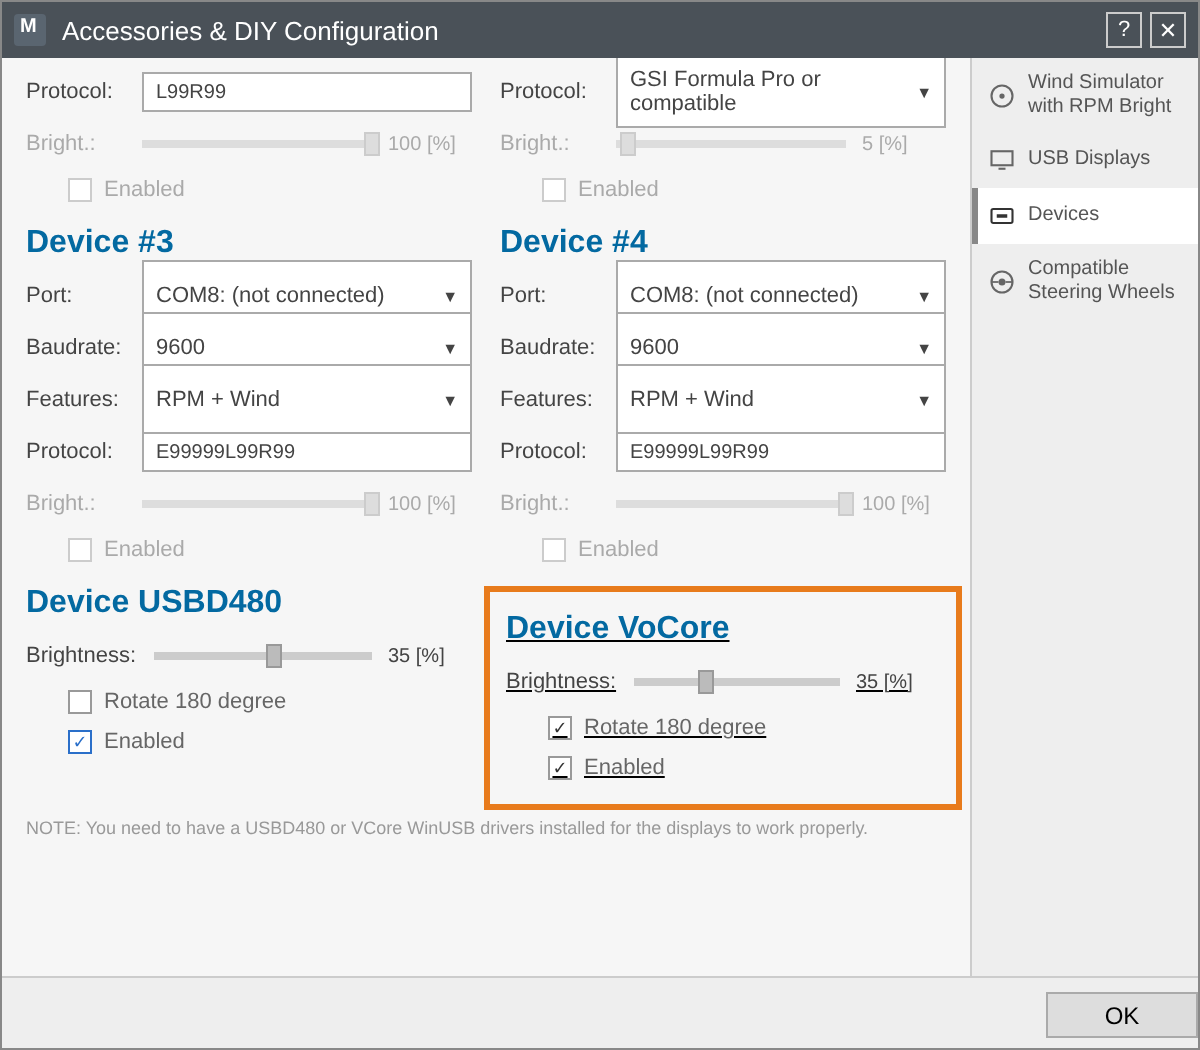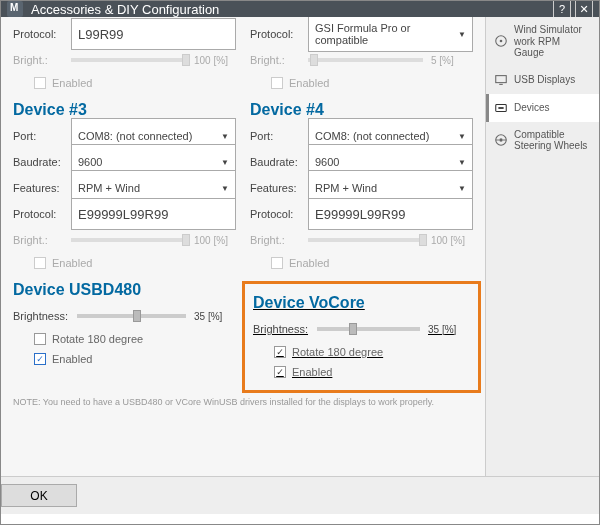--- a/index.html
+++ b/index.html
@@ -1,50 +1,50 @@
 <!DOCTYPE html>
 <html><head>
 <meta charset="utf-8">
 <style>
 * { box-sizing: border-box; margin: 0; padding: 0; font-family: "Segoe UI", Arial, sans-serif; }
 body { width: 600px; height: 525px; background: #fff; border: 1px solid #888; overflow: hidden; }
-.titlebar { height: 16px; background: #4a5158; color: #fff; display: flex; align-items: center; padding: 0 6px; font-size: 13px; }
+.titlebar { height: 28px; background: #4a5158; color: #fff; display: flex; align-items: center; padding: 0 6px; font-size: 13px; }
 .titlebar .logo { width: 16px; height: 16px; background: #5a6570; border-radius: 2px; margin-right: 8px; position: relative; }
 .titlebar .logo::before { content: "M"; color: #fff; font-size: 10px; font-weight: bold; position: absolute; left: 3px; top: 1px; }
 .titlebar .title { flex: 1; }
 .titlebar .btns { display: flex; gap: 4px; }
 .titlebar .winbtn { width: 18px; height: 18px; border: 1px solid #ccc; display: flex; align-items: center; justify-content: center; font-size: 11px; cursor: pointer; }
 .body { display: flex; height: 459px; background: #f6f6f6; }
 .main { flex: 1; padding: 4px 12px 0 12px; overflow: hidden; }
 .sidebar { width: 114px; background: #eee; border-left: 1px solid #ccc; }
 .side-item { display: flex; align-items: center; gap: 6px; font-size: 10px; color: #555; padding: 7px 8px; cursor: pointer; line-height: 1.15; }
 .side-item.active { background: #fff; border-left: 3px solid #888; padding-left: 5px; }
 .side-icon { width: 14px; height: 14px; flex-shrink: 0; }
 .grid { display: grid; grid-template-columns: 1fr 1fr; column-gap: 14px; row-gap: 2px; }
 .row { display: flex; align-items: center; height: 26px; font-size: 11px; color: #444; gap: 0; }
 .row.dim { color: #aaa; }
 .lbl { width: 58px; flex-shrink: 0; }
 .sel { flex: 1; height: 36px; border: 1px solid #aaa; background: #fff; font-size: 11px; display: flex; align-items: center; padding: 0 6px; justify-content: space-between; cursor: pointer; }
 .sel .caret { font-size: 8px; }
-.txt { flex: 1; height: 32px; border: 1px solid #aaa; background: #fff; font-size: 13px; padding: 0 6px; display: flex; align-items: center; }
+.txt { flex: 1; height: 20px; border: 1px solid #aaa; background: #fff; font-size: 10px; padding: 0 6px; display: flex; align-items: center; }
 .slider-wrap { flex: 1; display: flex; align-items: center; gap: 8px; }
 .slider { flex: 1; height: 4px; background: #ccc; position: relative; }
 .slider .thumb { position: absolute; top: -4px; width: 8px; height: 12px; background: #bbb; border: 1px solid #999; transform: translateX(-50%); }
 .slider.dim { background: #ddd; }
 .slider.dim .thumb { background: #ddd; border-color: #ccc; }
 .slval { font-size: 10px; width: 42px; text-align: left; }
 .chk { display: flex; align-items: center; gap: 6px; font-size: 11px; color: #666; height: 20px; margin-left: 21px; }
 .chk.dim { color: #aaa; }
 .chkbox { width: 12px; height: 12px; border: 1px solid #999; background: #fff; display: flex; align-items: center; justify-content: center; font-size: 9px; color: #333; cursor: pointer; }
 .chkbox.blue { border-color: #2a6fc9; color: #2a6fc9; }
 .chkbox.dim { border-color: #ccc; }
 .heading { font-size: 16px; font-weight: 600; color: #0369a1; margin: 6px 0 4px; }
 .highlight { border: 3px solid #e87b1c; padding: 4px 8px 8px 8px; margin: 6px -8px -6px -8px; text-decoration: underline; }
 .note { font-size: 9px; color: #999; margin-top: 10px; line-height: 1.3; }
-.footer { height: 38px; background: #eee; border-top: 1px solid #ccc; display: flex; align-items: center; justify-content: flex-start; }
+.footer { height: 38px; background: #eee; border-top: 1px solid #ccc; display: flex; align-items: center; justify-content: flex-end; }
 .okbtn { width: 76px; height: 23px; background: #ddd; border: 1px solid #aaa; font-size: 12px; cursor: pointer; display: flex; align-items: center; justify-content: center; }
 </style>
 </head>
 <body>
 
 <div class="titlebar">
   <div class="logo"></div>
   <div class="title">Accessories &amp; DIY Configuration</div>
   <div class="btns">
     <div class="winbtn">?</div>
@@ -235,21 +235,21 @@
     </div>
     <div class="note">NOTE: You need to have a USBD480 or VCore WinUSB drivers installed for the displays to work properly.</div>
   </div>
 
   <div class="sidebar">
     <div class="side-item">
       <svg class="side-icon" viewBox="0 0 16 16">
           <circle cx="8" cy="8" r="6" fill="none" stroke="#666" stroke-width="1.2"></circle>
           <circle cx="8" cy="8" r="1.5" fill="#666"></circle>
         </svg>
-      <span>Wind Simulator work RPM Gauge</span>
+      <span>Wind Simulator with RPM Bright</span>
     </div>
     <div class="side-item">
       <svg class="side-icon" viewBox="0 0 16 16">
           <rect x="2" y="3" width="12" height="8" fill="none" stroke="#666" stroke-width="1.2"></rect>
           <line x1="6" y1="13" x2="10" y2="13" stroke="#666" stroke-width="1.2"></line>
         </svg>
       <span>USB Displays</span>
     </div>
     <div class="side-item active">
       <svg class="side-icon" viewBox="0 0 16 16">

